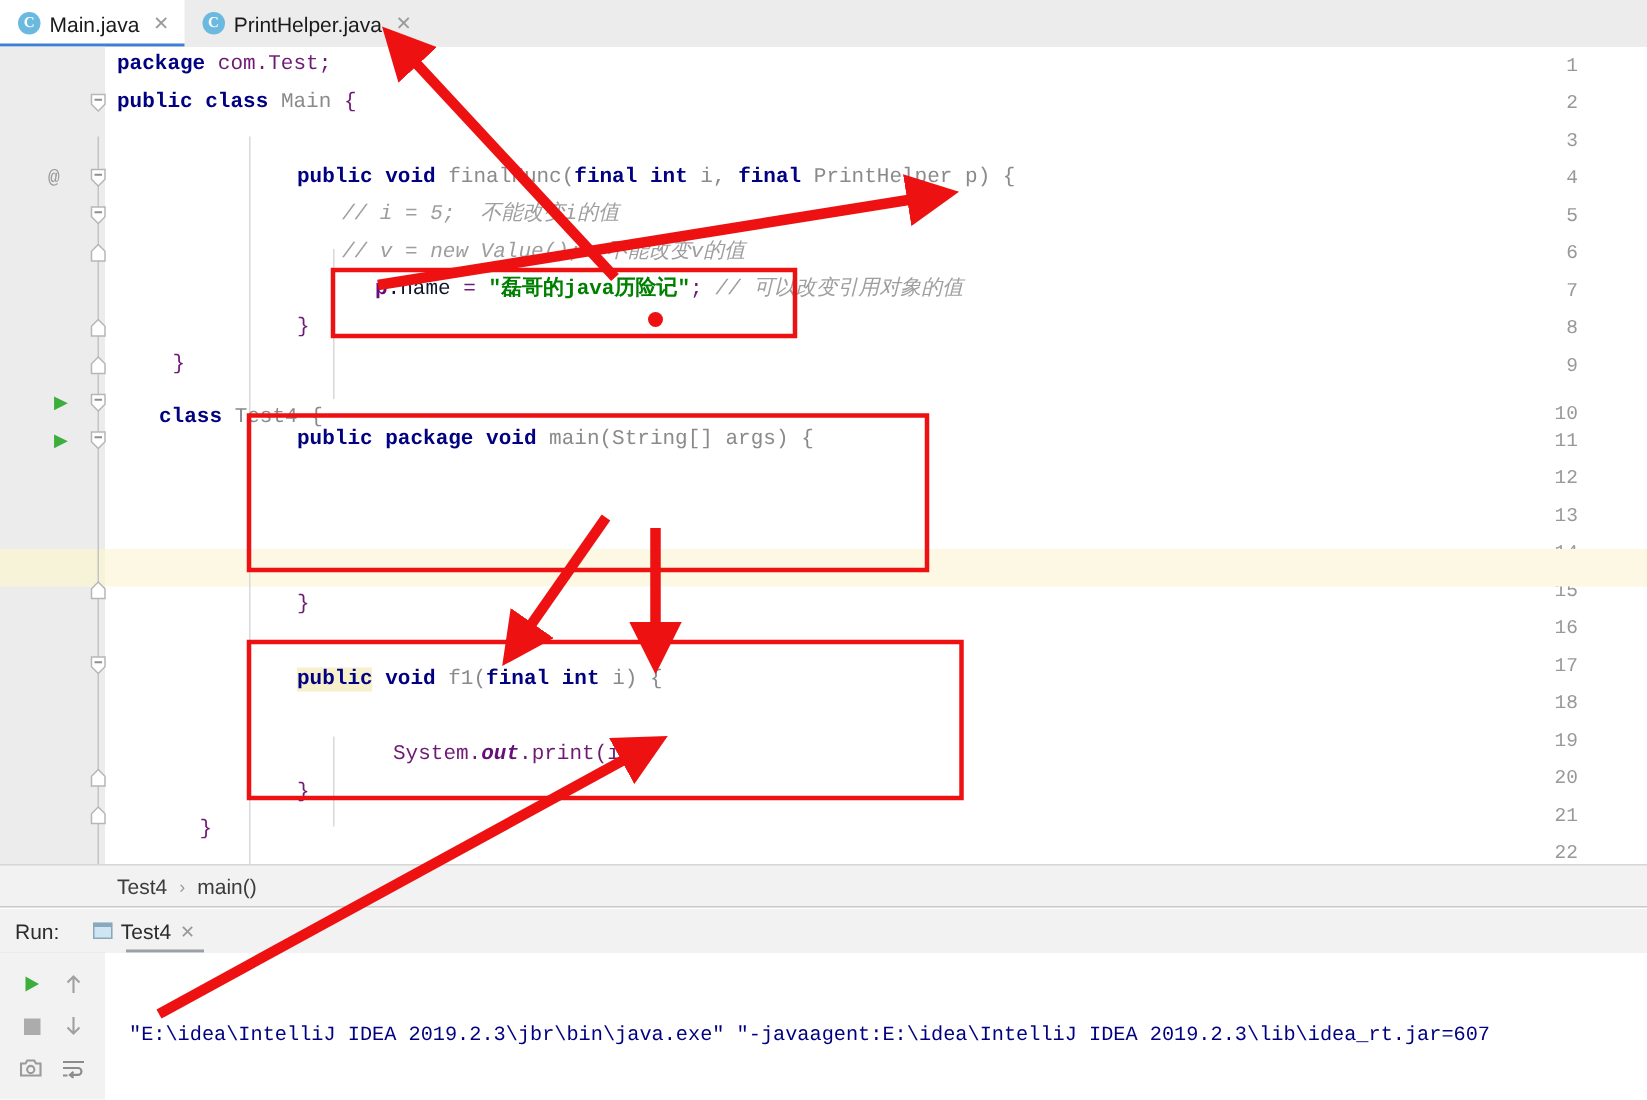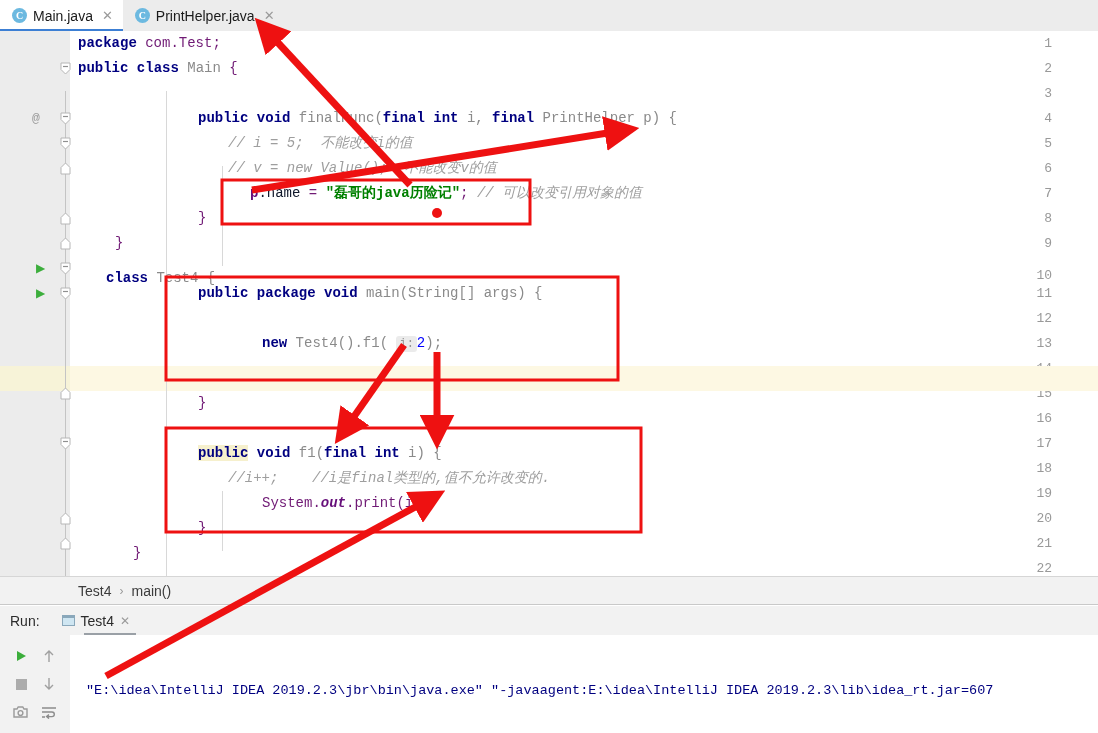--- a/index.html
+++ b/index.html
@@ -282,27 +282,25 @@
     <div class="cl" style="top:150px;left:180px;"><span class="fld">p</span><span class="inst">.name</span><span class="id"> = </span><span class="str">"磊哥的java历险记"</span><span class="id">; </span><span class="cmt">//</span><span class="cmt"> 可以改变引用对象的值</span></div>
     
     <div class="cl" style="top:175px;left:128px;"><span class="id">}</span></div>
     
     <div class="cl" style="top:200px;left:45px;"><span class="id">}</span></div>
     
     <div class="cl" style="top:235px;left:36px;"><span class="kw">class</span><span class="typ"> Test4 {</span></div>
     
     <div class="cl" style="top:250px;left:128px;"><span class="kw">public</span> <span class="kw">package</span> <span class="kw">void</span> <span class="typ">main(String[] args) {</span></div>
     
-    <div class="cl" style="top:300px;left:192px;"><span class="kw">new</span><span class="typ"> Test4().f1( </span><span class="hint">i:</span><span class="num">2</span><span class="typ">);</span></div>
     
     <div class="cl" style="top:360px;left:128px;"><span class="id">}</span></div>
     
     <div class="cl" style="top:410px;left:128px;"><span class="kw hl">public</span> <span class="kw">void</span> <span class="typ">f1(</span><span class="kw">final</span> <span class="kw">int</span><span class="typ"> i) {</span></div>
     
-    <div class="cl" style="top:435px;left:158px;"><span class="cmt">//i++;    //i是final类型的,值不允许改变的.</span></div>
     
     <div class="cl" style="top:460px;left:192px;"><span class="id">System.</span><span class="stat">out</span><span class="id">.print(i);</span></div>
     
     <div class="cl" style="top:485px;left:128px;"><span class="id">}</span></div>
     
     <div class="cl" style="top:510px;left:63px;"><span class="id">}</span></div>
   </div>
 </div>
 
 <div id="breadcrumb">

